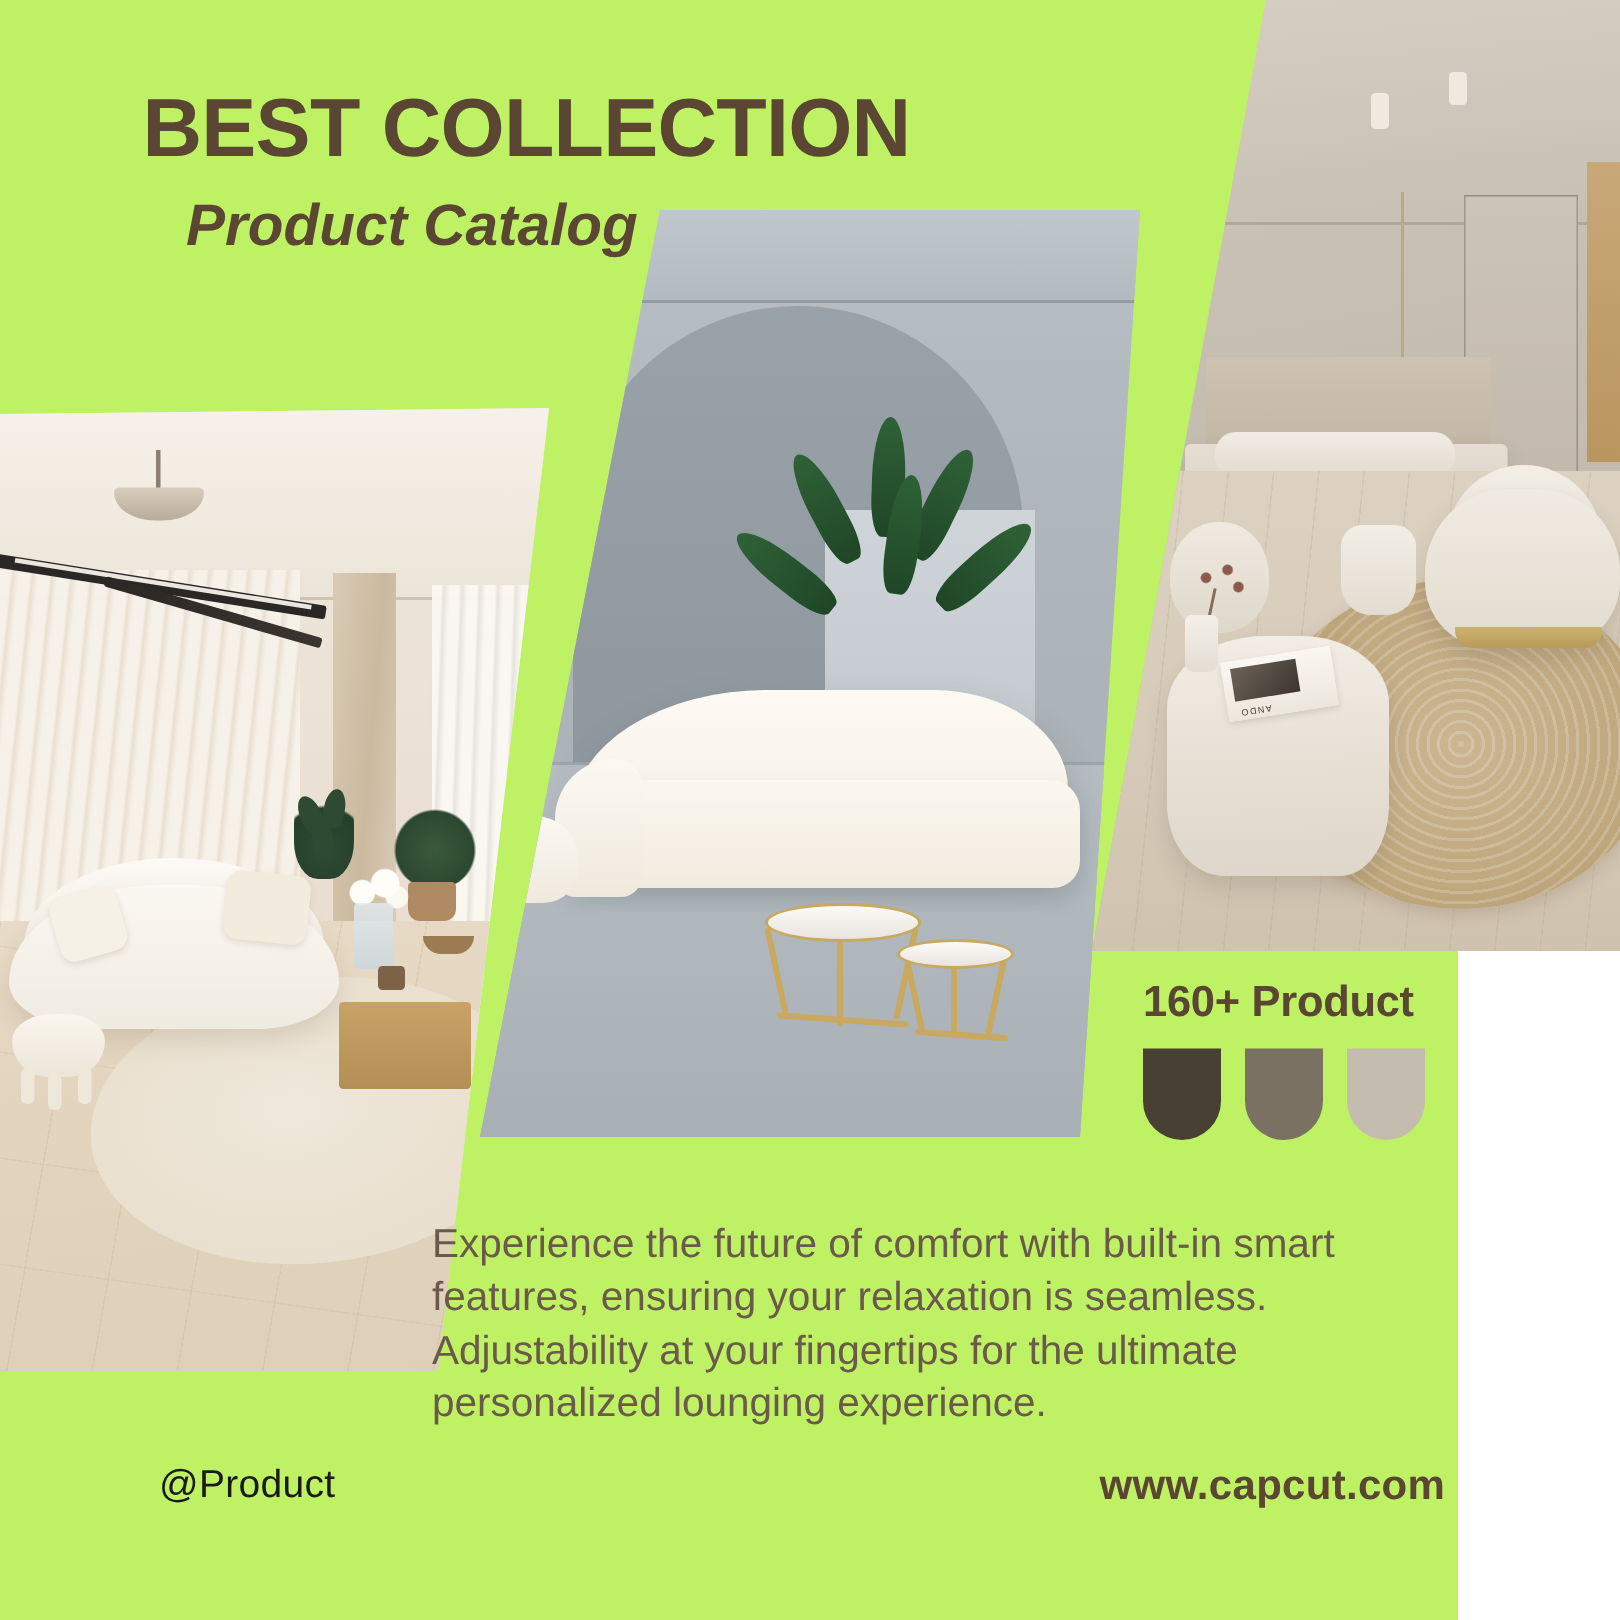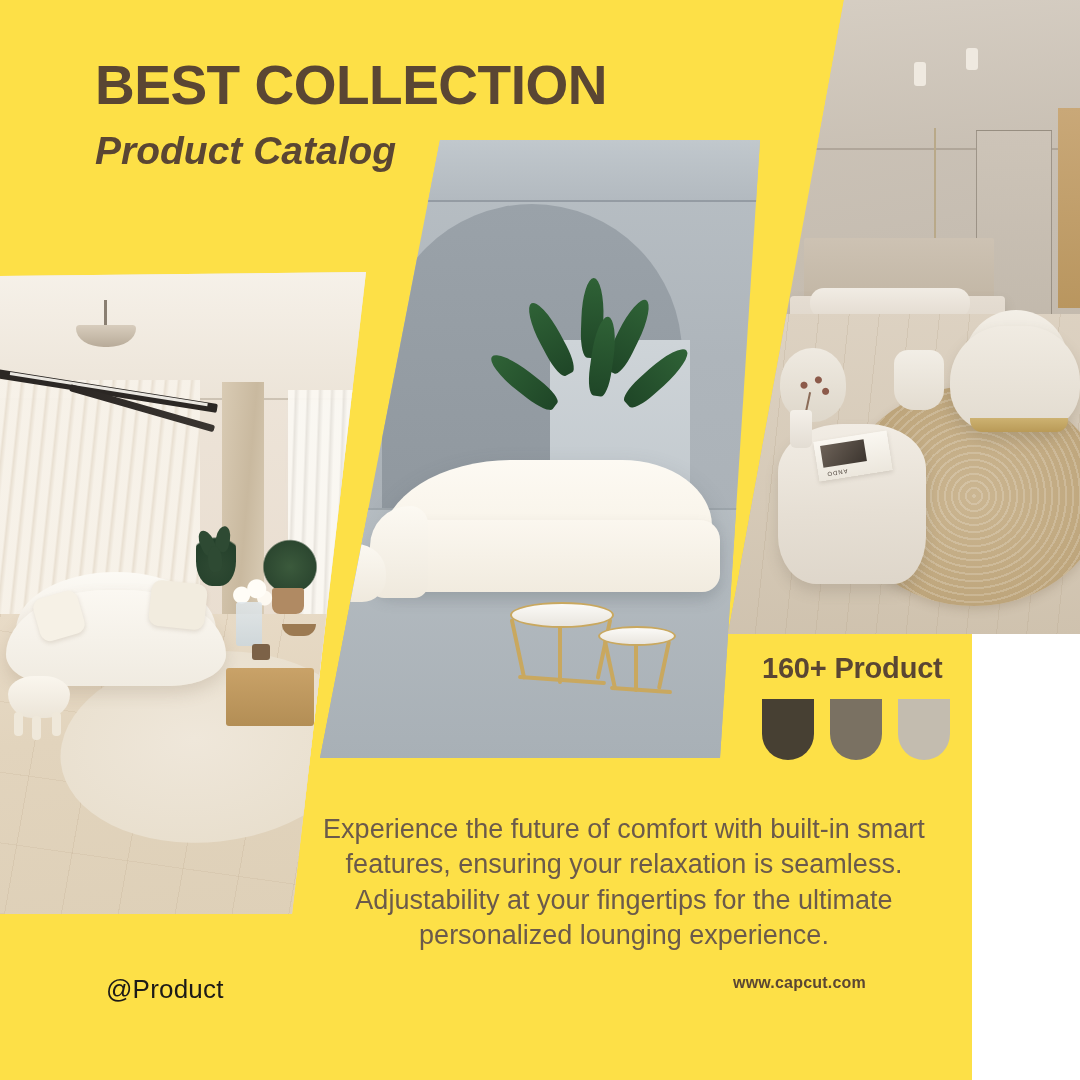--- a/index.html
+++ b/index.html
@@ -4,40 +4,41 @@
 <style>
   * { margin:0; padding:0; box-sizing:border-box; }
   html,body { width:1080px; height:1080px; }
   body {
     background:#ffffff;
     font-family:"Liberation Sans", sans-serif;
     position:relative;
     overflow:hidden;
   }
 
-  #poster { position:absolute; inset:0; width:972px; height:1080px; background:#fde047; }
+  #poster { position:absolute; inset:0; width:972px; height:1080px; background:#bef264; }
 
   
   .heading-block { position:absolute; left:95px; top:58px; z-index:40; }
   .title {
     font-size:55px;
     font-weight:bold;
     letter-spacing:-0.5px;
     color:#5A4633;
     line-height:1.0;
     white-space:nowrap;
   }
   .subtitle {
     margin-top:18px;
     font-size:39px;
     font-weight:bold;
     font-style:italic;
     color:#5A4633;
     line-height:1.0;
     white-space:nowrap;
+    margin-left:29px;
   }
 
   
   .panel { position:absolute; overflow:hidden; }
   .panel .scene { position:absolute; inset:0; }
 
   
   #panel-left {
     left:0px; top:272px; width:372px; height:642px;
     clip-path: polygon(0px 4px, 366px 0px, 292px 642px, 0px 642px);
@@ -203,31 +204,31 @@
   .product-block { position:absolute; left:762px; top:652px; z-index:40; }
   .product-count {
     font-size:29px; font-weight:bold; color:#5A4633; letter-spacing:-0.2px; white-space:nowrap;
   }
   .swatches { display:flex; gap:16px; margin-top:14px; }
   .swatch { width:52px; height:61px; border-radius:0 0 26px 26px; }
 
   
   .body-copy {
     position:absolute; left:288px; top:812px; width:672px; z-index:40;
-    font-size:27px; line-height:1.31; color:#6B5A4B; font-weight:400;text-align:center;
+    font-size:27px; line-height:1.31; color:#6B5A4B; font-weight:400;
   }
 
   
   .footer-handle {
     position:absolute; left:106px; top:974px; z-index:40;
     font-size:26px; color:#1c1a18; font-weight:400; letter-spacing:0.2px;
   }
   .footer-site {
     position:absolute; left:733px; top:974px; z-index:40;
-    font-size:16px; color:#5A4633; font-weight:bold; letter-spacing:0.2px;text-align:center;
+    font-size:28px; color:#5A4633; font-weight:bold; letter-spacing:0.2px;text-align:center;
   }
 </style>
 </head>
 <body>
 
 <div id="poster">
 
   <div class="heading-block">
     <div class="title">BEST COLLECTION</div>
     <div class="subtitle">Product Catalog</div>

